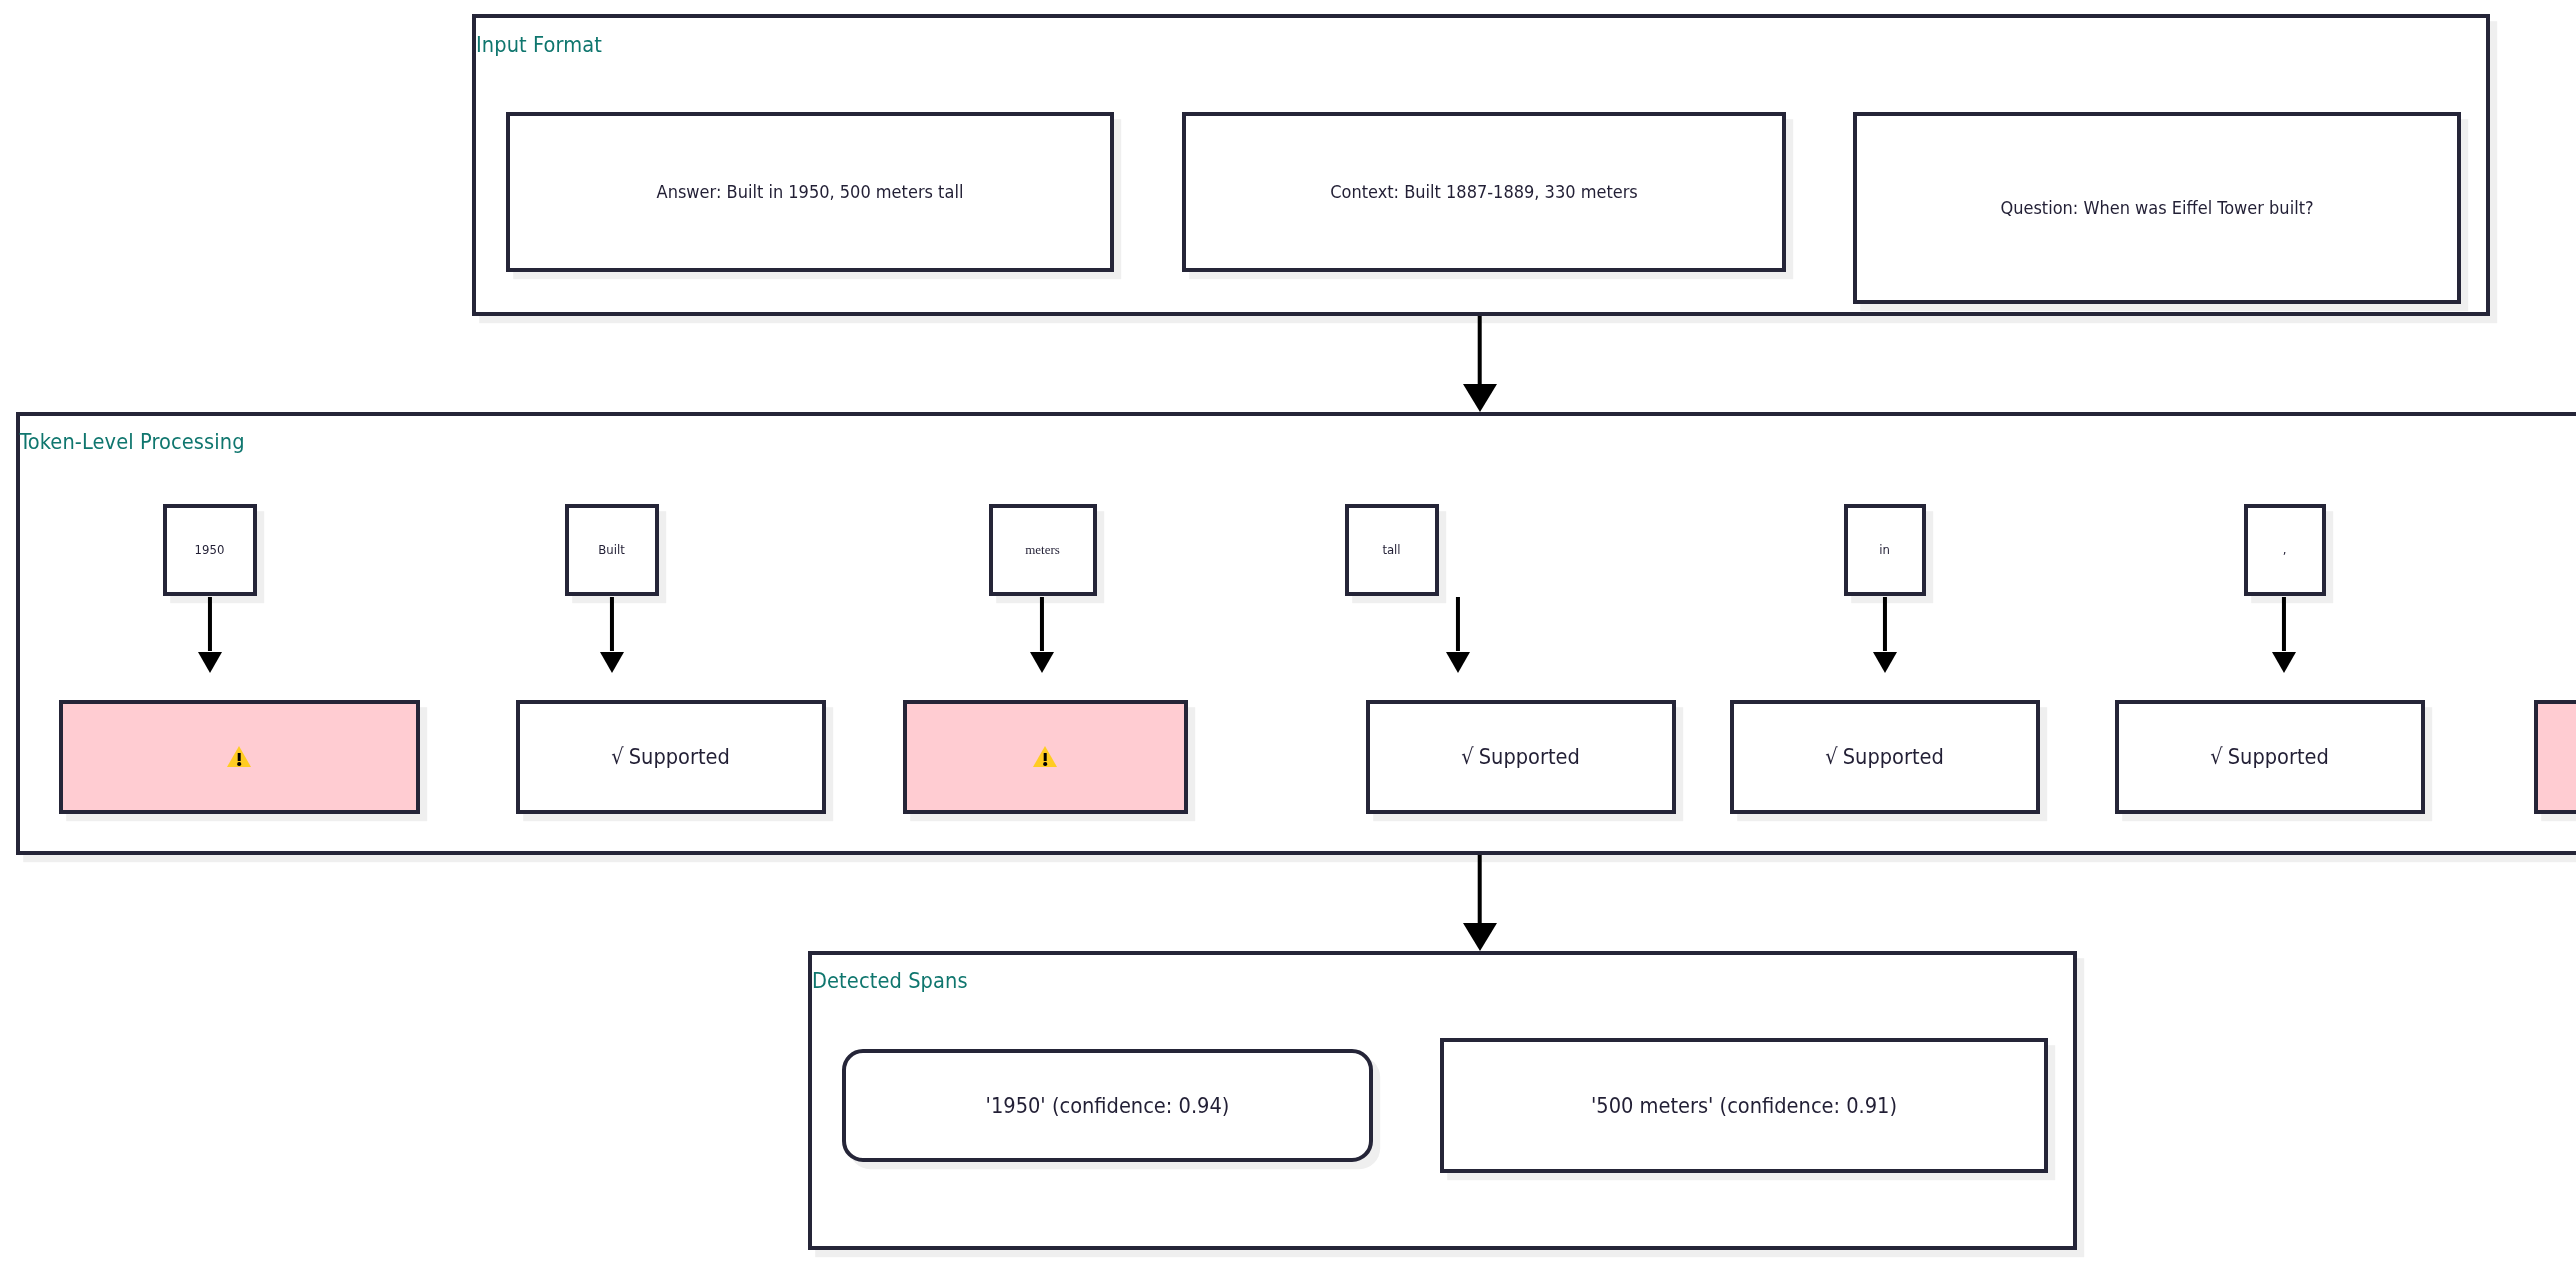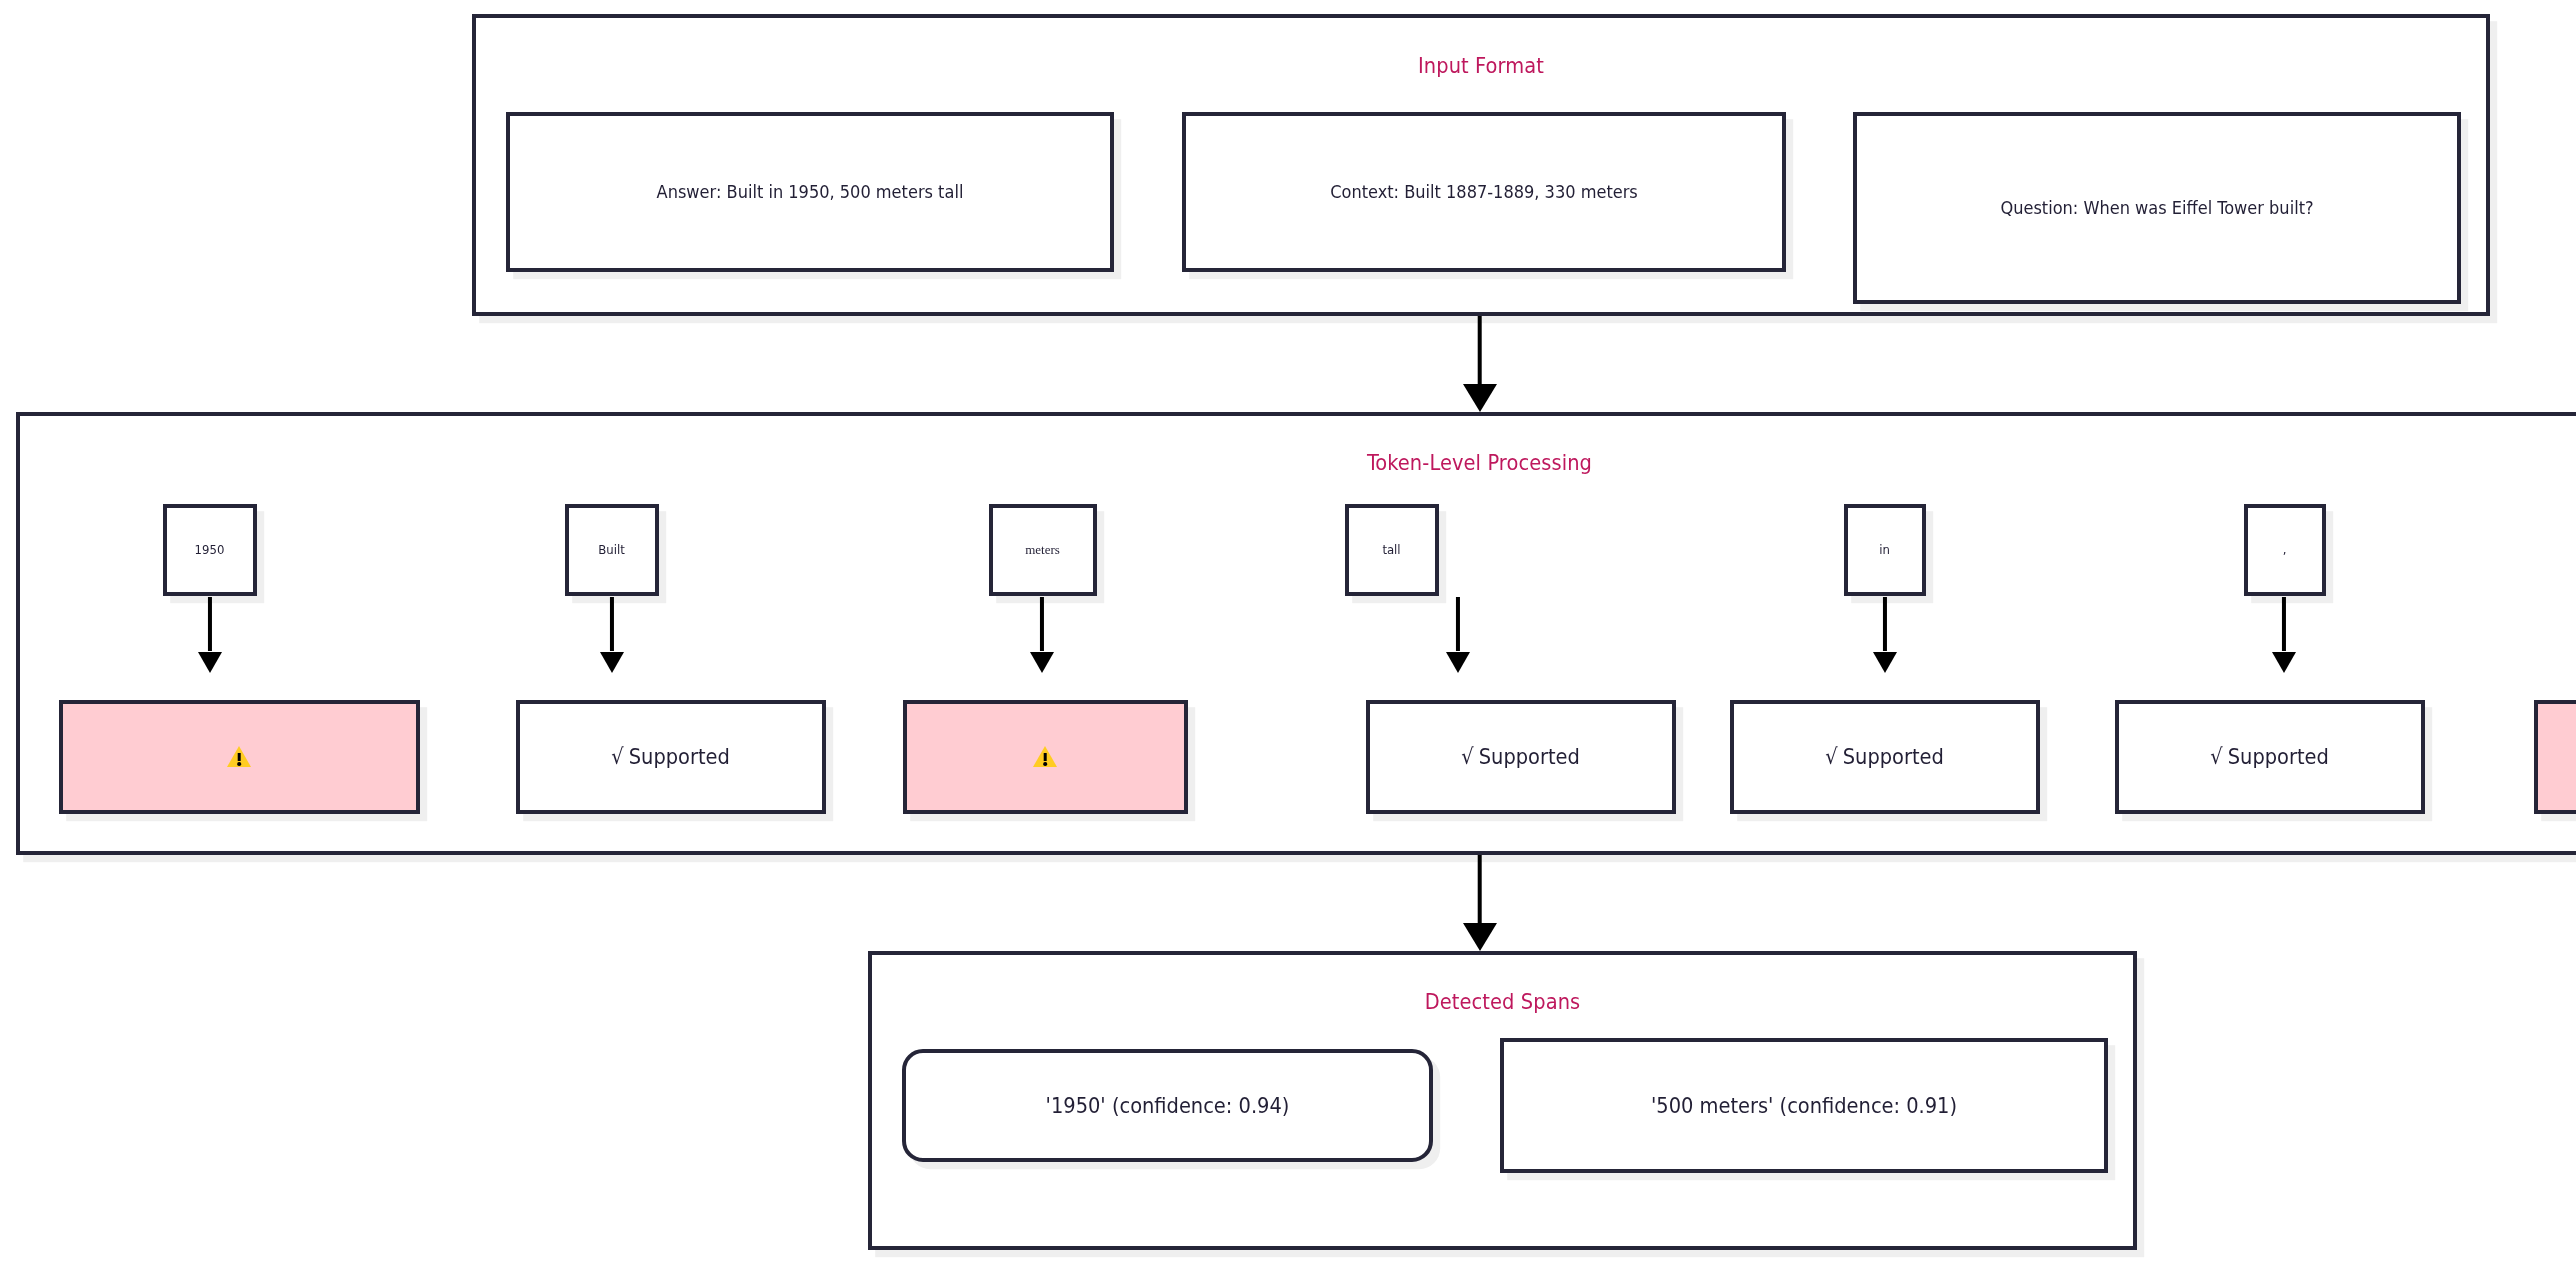--- a/index.html
+++ b/index.html
@@ -36,25 +36,23 @@
     border: 4.6px solid #252538;
     background: #ffffff;
     box-shadow: 7.2px 7.2px 0 0 #efefef;
     position: absolute;
   }
   .cluster-title {
     position: absolute;
     top: 13.4px;
     left: 0;
     right: 0;
-    text-align: center;
     font-size: 21.6px;
-    color: #be185d;
+    color: #0f766e;
     letter-spacing: 0.1px;
-    margin-top: 21px;
   }
 
   
   .t-input  { font-size: 18px; padding: 0 26px; }
   .t-token  { font-size: 13px; }
   .t-status { font-size: 21.6px; }
   .t-span   { font-size: 21.6px; padding: 0 13.4px; }
 
   
   .arrow { position: absolute; }
@@ -227,21 +225,21 @@
   <div class="node pink t-status" style="left:2514px; top:284px; width:404px; height:114px;">
     
   </div>
 </div>
 
 <div class="arrow" style="left:1462px; top:855px; width:35px; height:96px;">
   <div class="shaft" style="height:68px;"></div>
   <div class="head"></div>
 </div>
 
-<div class="cluster" style="left:868px; top:951px; width:1269px; height:299px;padding-left:40px;">
+<div class="cluster" style="left:808px; top:951px; width:1269px; height:299px;padding-left:40px;">
   <div class="cluster-title">Detected Spans</div>
 
   <div class="node t-span" style="left:30px; top:94px; width:531px; height:113px;border-radius:21px;">
       <span>'1950' (confidence: 0.94)</span>
     </div>
 
   <div class="node t-span" style="left:628px; top:83px; width:608px; height:135px;">
       <span>'500 meters' (confidence: 0.91)</span>
     </div>
 </div>

